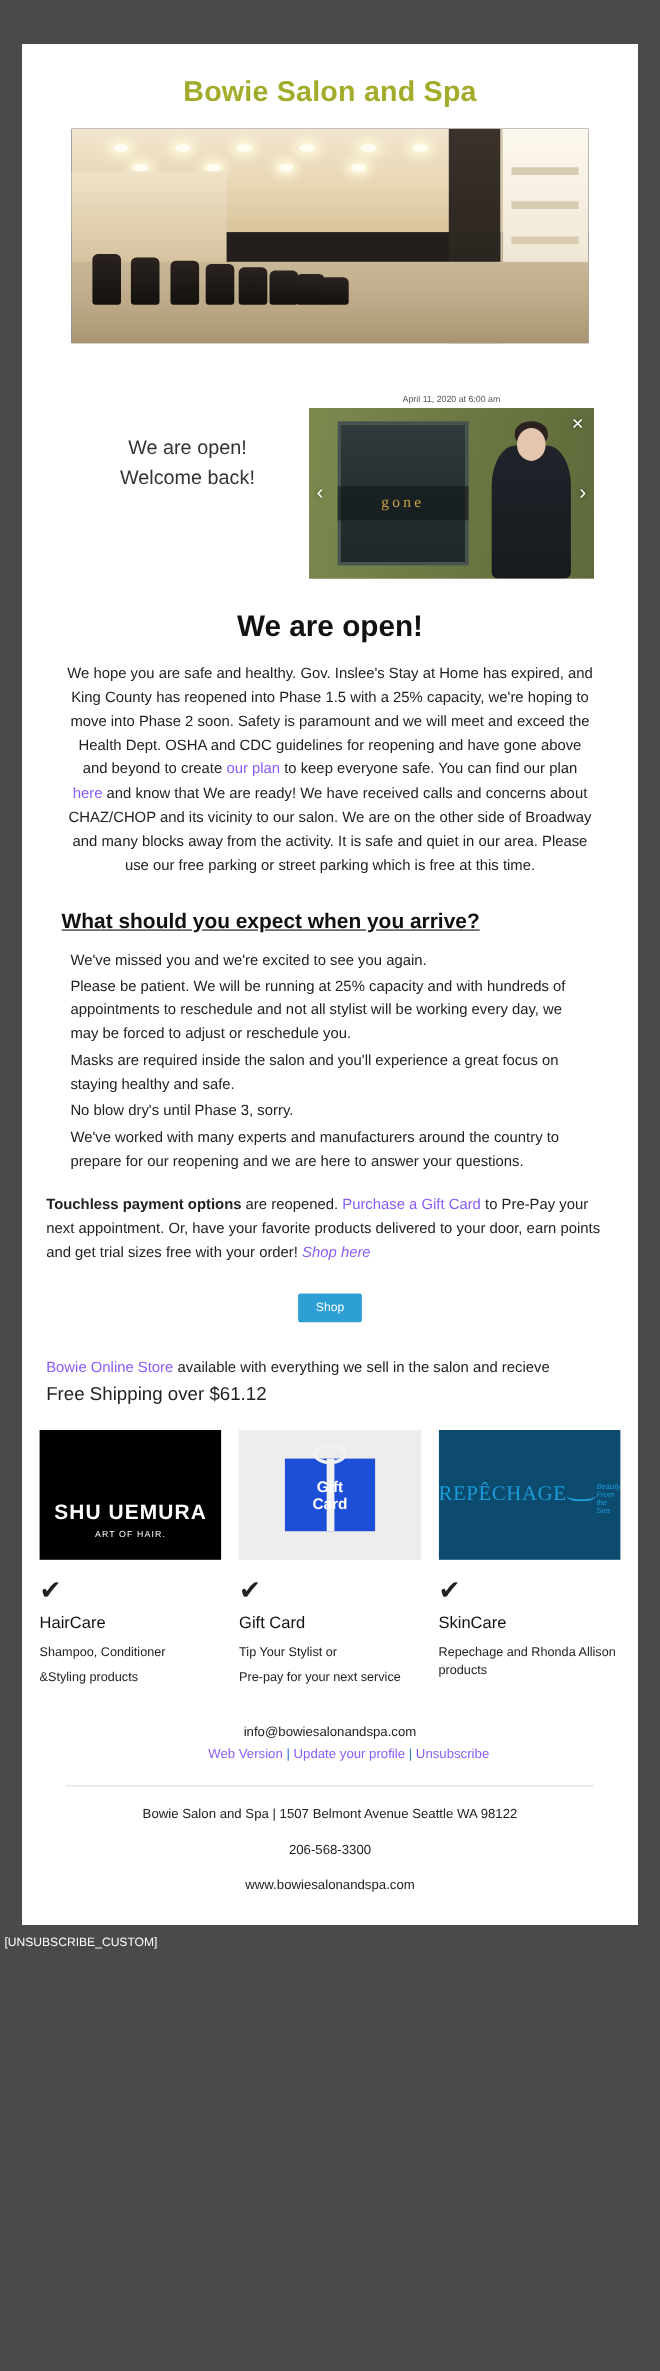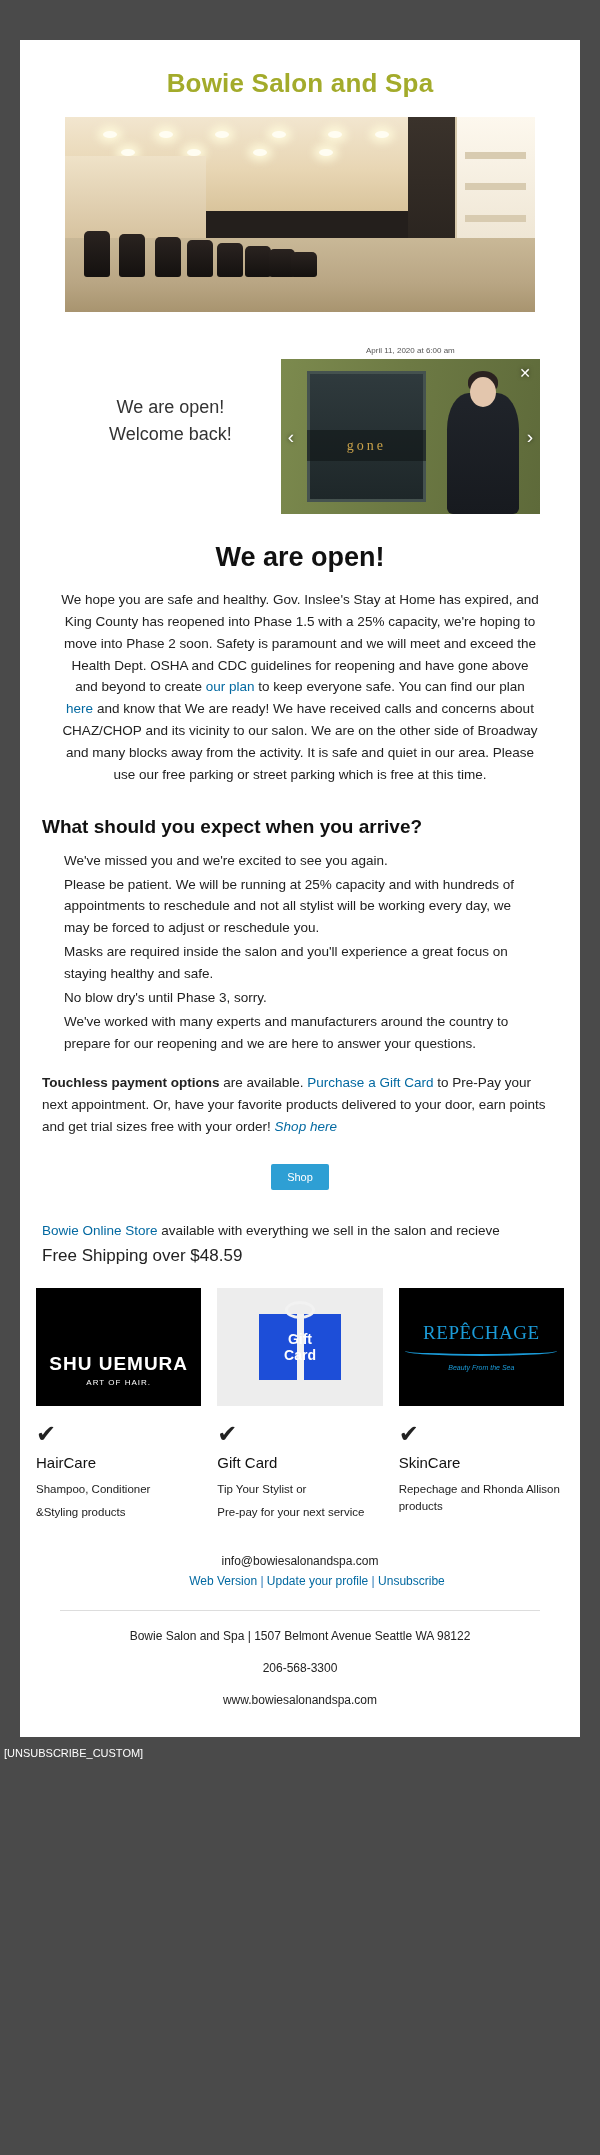--- a/index.html
+++ b/index.html
@@ -70,21 +70,21 @@
   .spacer-lg { height:34px; }
   .open-row { display:flex; padding:0 40px; align-items:flex-start; }
   .open-left {
     width:46%;
     padding-top:48px;
     font-size:18px;
     line-height:1.5;
     color:#333;
     text-align:center;
   }
-  .open-right { width:54%; }
+  .open-right { width:54%;margin-top:12px; }
   .photo-date {
     font-size:8px;
     color:#555;
     text-align:center;
     padding-bottom:4px;
   }
   .photo-frame {
     position:relative;
     width:100%;
     height:155px;
@@ -141,27 +141,28 @@
     margin:28px 0 16px;
     color:#111;
   }
   .para {
     padding:0 40px;
     font-size:13.5px;
     line-height:1.62;
     text-align:center;
     color:#222;
   }
-  a { color:#0369a1; text-decoration:none; }
+  a { color:#8b5cf6; text-decoration:none; }
   h3.sec {
-    padding:0 22px;
+    padding:0 36px;
     font-size:19px;
     font-weight:bold;
     margin:30px 0 12px;
     color:#111;
+    text-decoration:underline;
   }
   .bullets {
     padding:0 40px 0 44px;
     font-size:13.5px;
     line-height:1.62;
     color:#222;
   }
   .bullets p { margin:0 0 2px; }
   .payment {
     padding:16px 22px 0;
@@ -211,21 +212,21 @@
   .thumb-gift { background:#ededed; }
   .gift-box {
     width:82px; height:66px; background:#1d4ed8; position:relative;
     display:flex; flex-direction:column; align-items:center; justify-content:center;
     color:#fff;
   }
   .gift-box .ribbon-v { position:absolute; left:50%; top:0; width:7px; height:100%; margin-left:-3px; background:#f2f2f2; }
   .gift-box .bow { position:absolute; top:-13px; left:50%; transform:translateX(-50%); width:30px; height:18px;
       border:3px solid #f2f2f2; border-radius:50%; }
   .gift-box span { position:relative; z-index:2; font-size:14px; font-weight:bold; line-height:1.15; }
-  .thumb-rep { background:#000000; flex-direction:column; }
+  .thumb-rep { background:#0c4a6e; flex-direction:row; }
   .rep-name { color:#1b9bd8; font-size:19px; font-family:"Liberation Serif", serif; letter-spacing:0.5px; }
   .rep-sub { color:#1b9bd8; font-size:7px; font-style:italic; margin-top:8px; }
   .rep-wave { width:92%; height:10px; border-bottom:2px solid #1b9bd8; border-radius:0 0 60% 60%; margin-top:2px;}
   .check { font-size:24px; margin:14px 0 6px; }
   .card h4 { font-size:15px; font-weight:normal; margin:4px 0 10px; color:#111; }
   .card p { font-size:11.5px; line-height:1.55; margin:0 0 6px; color:#222; }
   .footer-mail { text-align:center; font-size:12px; padding:26px 0 6px; }
   .footer-links { text-align:center; font-size:12px; padding-bottom:18px;padding-left:34px; }
   .footer-links span { color:#2b7bb9; }
   .divider { border-top:1px solid #ddd; margin:4px 40px 0; }
@@ -318,31 +319,31 @@
 
     <div class="bullets">
       <p>We've missed you and we're excited to see you again.</p>
       <p>Please be patient. We will be running at 25% capacity and with hundreds of appointments to reschedule and not all stylist will be working every day, we may be forced to adjust or reschedule you.</p>
       <p>Masks are required inside the salon and you'll experience a great focus on staying healthy and safe.</p>
       <p>No blow dry's until Phase 3, sorry.</p>
       <p>We've worked with many experts and manufacturers around the country to prepare for our reopening and we are here to answer your questions.</p>
     </div>
 
     <div class="payment">
-      <b>Touchless payment options</b><span> are available. </span><a href="#">Purchase a Gift Card</a><span> to Pre-Pay your next appointment. Or, have your favorite products delivered to your door, earn points and get trial sizes free with your order! </span><a href="#" style="font-style:italic">Shop here</a>
+      <b>Touchless payment options</b><span> are reopened. </span><a href="#">Purchase a Gift Card</a><span> to Pre-Pay your next appointment. Or, have your favorite products delivered to your door, earn points and get trial sizes free with your order! </span><a href="#" style="font-style:italic">Shop here</a>
     </div>
 
     <div class="shop-btn-wrap">
       <button class="shop-btn">Shop</button>
     </div>
 
     <div class="store-line">
       <a href="#">Bowie Online Store</a><span> available with everything we sell in the salon and recieve</span>
     </div>
-    <div class="free-ship">Free Shipping over $48.59</div>
+    <div class="free-ship">Free Shipping over $61.12</div>
 
     <div class="cards">
 
       <div class="card">
         <div class="thumb thumb-shu">
           <div class="t1">SHU UEMURA</div>
           <div class="t2">ART OF HAIR.</div>
         </div>
         <div class="check">✔</div>
         <h4>HairCare</h4>

